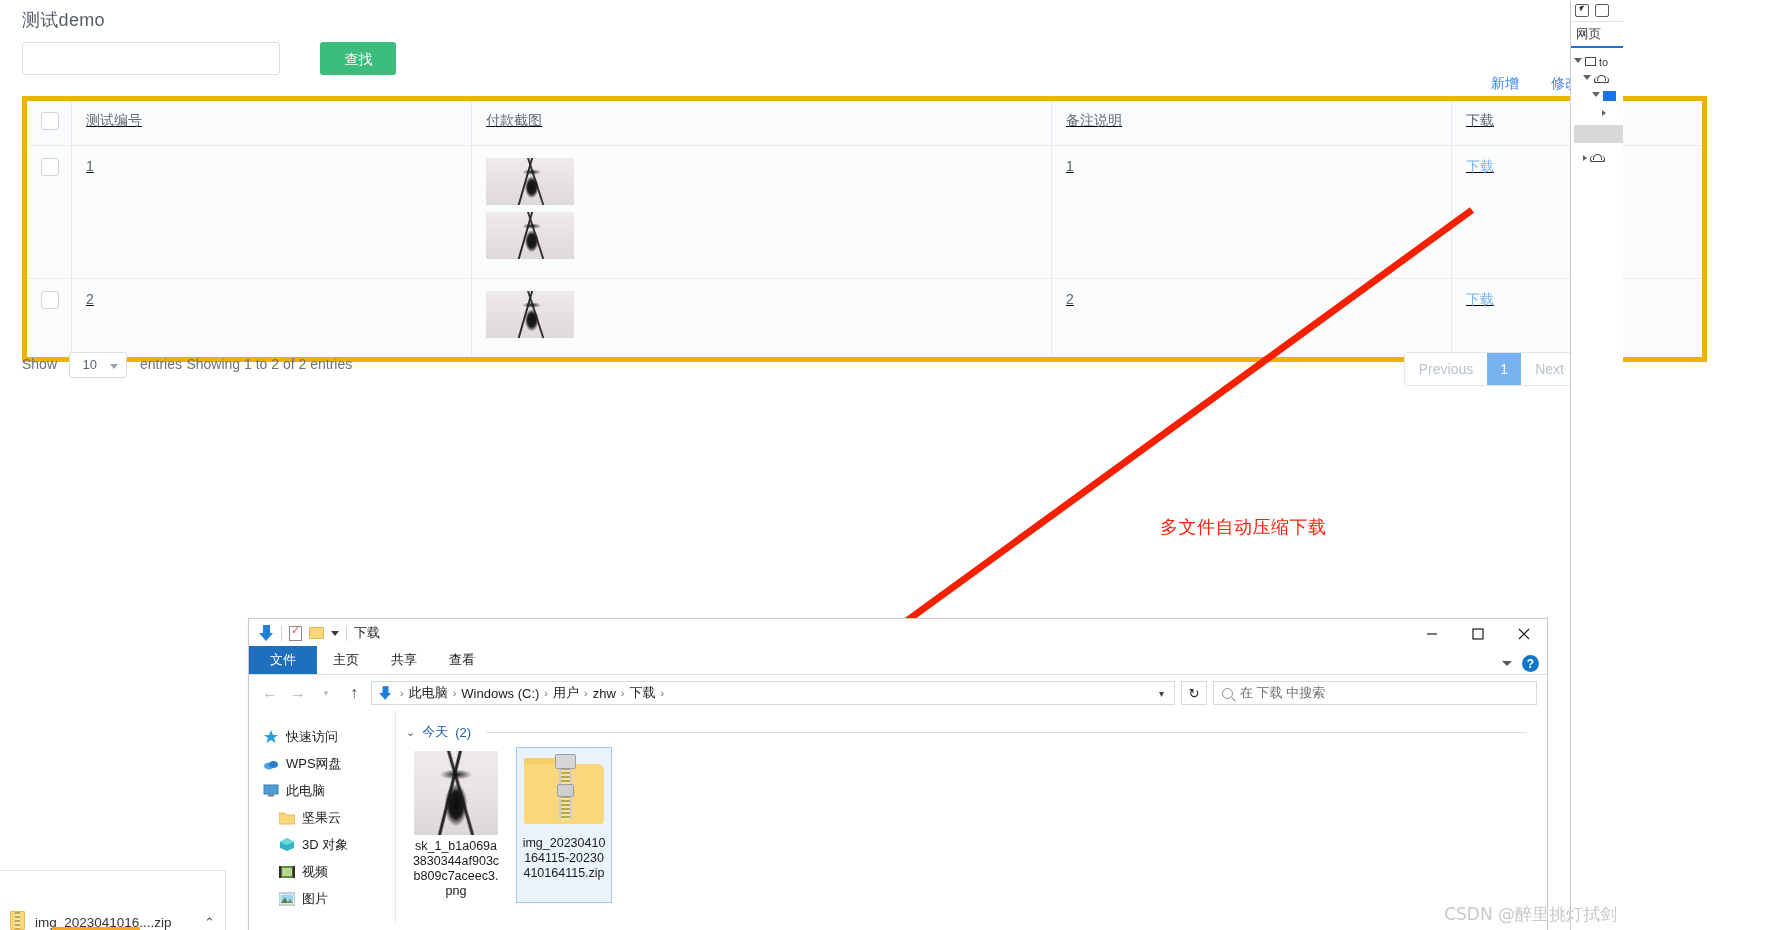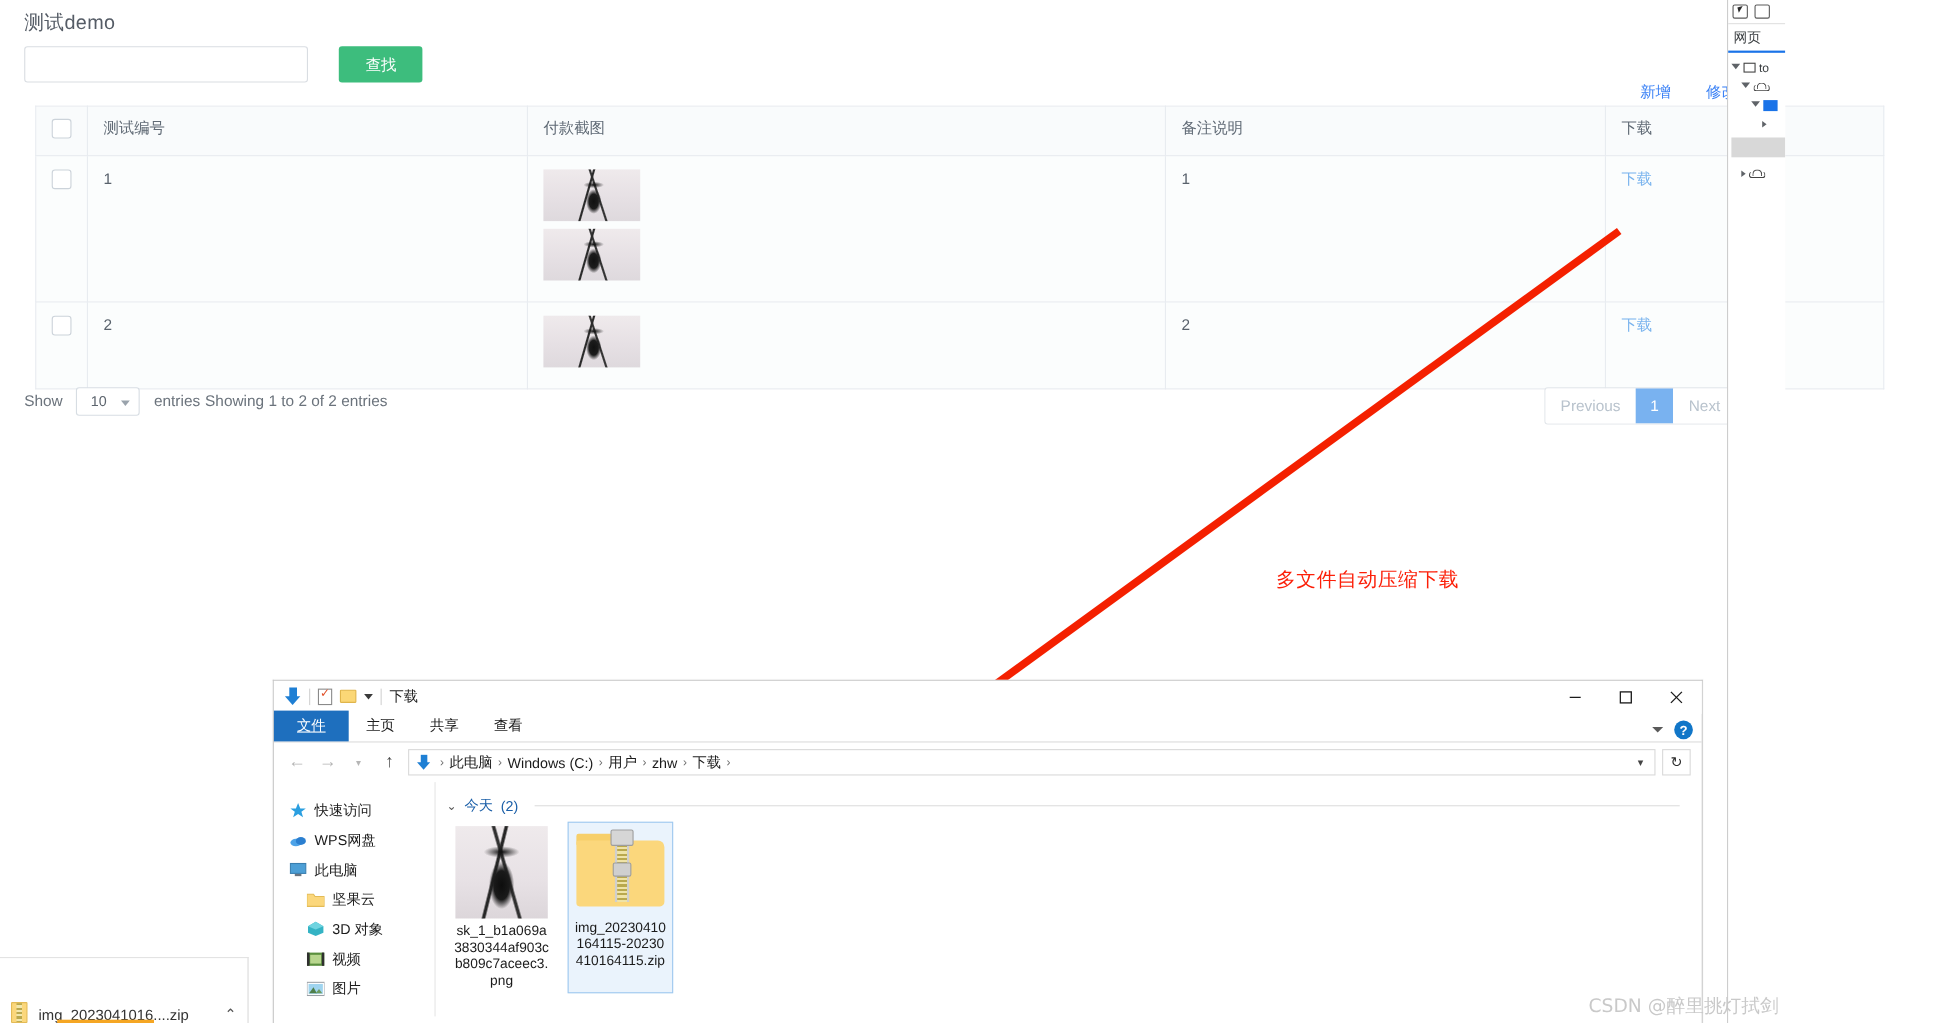--- a/index.html
+++ b/index.html
@@ -18,37 +18,38 @@
     font-size: 18px; color: #555c66; letter-spacing: .3px;
   }
   .search-row { position:absolute; left:22px; top:42px; height:34px; }
   .search-input {
     width: 258px; height: 33px;
     border: 1px solid #d9dde2; border-radius: 3px;
     background:#fff; outline:none; padding: 4px 8px;
     font-size: 14px; color:#333; vertical-align: top;
   }
   .btn-search {
-    display:inline-block; margin-left: 24px;
+    display:inline-block; margin-left: 36px;
     width: 76px; height: 33px; line-height: 33px;
     background: #3dbd7d; color:#fff; font-size:14px;
     border: none; border-radius: 3px; text-align:center;
     cursor: pointer; vertical-align: top;
   }
 
   .tool-links { position:absolute; right: 44px; top: 75px; font-size: 14px; }
   .tool-links a { color:#3b82f6; text-decoration: none; margin-left: 28px; cursor:pointer;text-align:center; }
 
   .grid {
-    position:absolute; left: 32px; top: 96px;
+    position:absolute; left: 22px; top: 96px;
     width: 1680px;
-    border: 1px solid #eab308;
+    border: 5px solid #eab308;
     border-collapse: collapse;
     table-layout: fixed;
     background:#fff;
+    text-decoration:underline;
   }
   .grid th, .grid td {
     border: 1px solid #e8ecf0;
     text-align: left; vertical-align: top;
     padding: 12px 14px;
     font-size: 14px; font-weight: normal;
   }
   .grid thead th {
     background: #f9fbfc; color:#606a75; height: 38px; padding-top:11px;
   }
@@ -125,21 +126,21 @@
   .ico-props:after{content:"✓";position:absolute;left:1px;top:-3px;font-size:11px;color:#e0512a;}
   .ico-folder-mini{width:15px;height:12px;background:#fbd776;border:1px solid #e0b54b;border-radius:1px;display:inline-block;}
   .qat-caret{width:0;height:0;border-left:4px solid transparent;border-right:4px solid transparent;border-top:5px solid #3a3a3a;}
   .ex-title-text{ font-size:13px; color:#1b1b1b; }
   .winbtns { position:absolute; right:0; top:0; display:flex; }
   .winbtn { width:46px;height:30px; display:flex;align-items:center;justify-content:center; cursor:pointer; }
   .winbtn svg{display:block;}
 
   .ribbon-tabs { height:26px; display:flex; align-items:flex-end; border-bottom:1px solid #dcdcdc; position:relative; }
   .rtab { padding:4px 16px 5px; font-size:13px; color:#1b1b1b; cursor:pointer; }
-  .rtab.file { background:#1e6fbe; color:#fff; padding:5px 21px 5px;text-decoration:underline; }
+  .rtab.file { background:#1e6fbe; color:#fff; padding:5px 21px 5px; }
   .ribbon-right { position:absolute; right:8px; bottom:2px; display:flex; align-items:center; gap:10px; }
   .chev-down { width:0;height:0;border-left:5px solid transparent;border-right:5px solid transparent;border-top:5px solid #5a5a5a; }
   .help-q { width:17px;height:17px;border-radius:50%;background:#1176c8;color:#fff;font-size:12px;
             display:flex;align-items:center;justify-content:center;font-weight:bold; cursor:pointer;}
 
   .addr-row { height:36px; display:flex; align-items:center; padding:0 10px; gap:6px; }
   .nav-btn { width:22px;height:22px; display:flex;align-items:center;justify-content:center; color:#b6b6b6; font-size:16px; cursor:pointer;}
   .nav-btn.up { color:#4a4a4a; }
   .crumbs {
     flex:1; height:24px; border:1px solid #d9d9d9; background:#fff;
@@ -364,20 +365,24 @@
         <span class="crumb-sep">›</span>
         <span>用户</span>
         <span class="crumb-sep">›</span>
         <span>zhw</span>
         <span class="crumb-sep">›</span>
         <span>下载</span>
         <span class="crumb-sep">›</span>
         <span class="crumb-drop">▾</span>
       </div>
       <span class="refresh-btn">↻</span>
+      <div class="searchbox">
+        <span class="mag"></span>
+        <span>在 下载 中搜索</span>
+      </div>
     </div>
 
     <div class="ex-body">
 
       <div class="ex-nav">
         <div class="nav-item">
           <svg width="16" height="15">
               <polygon points="8,1 10,6 15,6 11,9 12.5,14 8,11 3.5,14 5,9 1,6 6,6" fill="#2b9fe0"></polygon>
             </svg>
           <span>快速访问</span>

